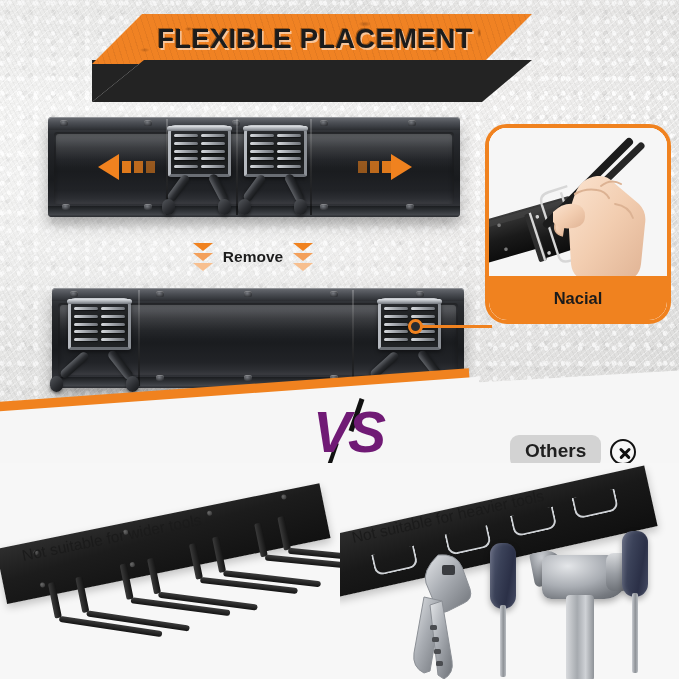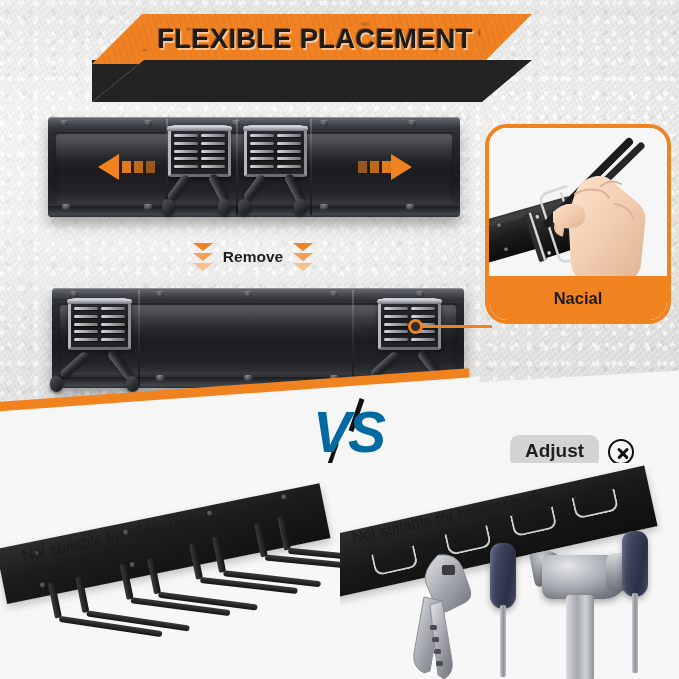--- a/index.html
+++ b/index.html
@@ -248,21 +248,21 @@
     background:#f6f6f6;
     transform:rotate(-3.4deg);
     transform-origin:left top;
   }
 
   
   #vs-wrap{ position:absolute; left:307px; top:402px; width:80px; height:72px; }
   #vs-text{
     position:absolute; left:6px; top:2px;
     font-size:57px; font-weight:bold; font-style:italic;
-    color:#0369a1; letter-spacing:-3px; line-height:1;
+    color:#701a75; letter-spacing:-3px; line-height:1;
     font-family:"Liberation Sans", sans-serif;
   }
   .bolt{ position:absolute; background:#111; }
   #bolt-a{ left:47px; top:-4px; width:5px; height:34px; transform:rotate(19deg); }
   #bolt-b{ left:22px; top:40px; width:4px; height:36px; transform:rotate(19deg); }
 
   
   #others-badge{
     position:absolute; left:510px; top:435px;
     display:flex; align-items:center; gap:9px;
@@ -638,21 +638,21 @@
   <div id="wall-bottom-edge"></div>
 </div>
 
 <div id="vs-wrap">
   <div class="bolt" id="bolt-a"></div>
   <div class="bolt" id="bolt-b"></div>
   <div id="vs-text">VS</div>
 </div>
 
 <div id="others-badge">
-  <div id="others-pill">Adjust</div>
+  <div id="others-pill">Others</div>
   <div id="others-x"></div>
 </div>
 
 <div id="bottom-section">
 
   <div class="bpanel" id="bpanel-left">
     <div id="rack-left">
       <div id="rack-left-plate">
         <div class="pscrew" style="left:36px; top:9px;"></div>
         <div class="pscrew" style="left:36px; top:42px;"></div>

